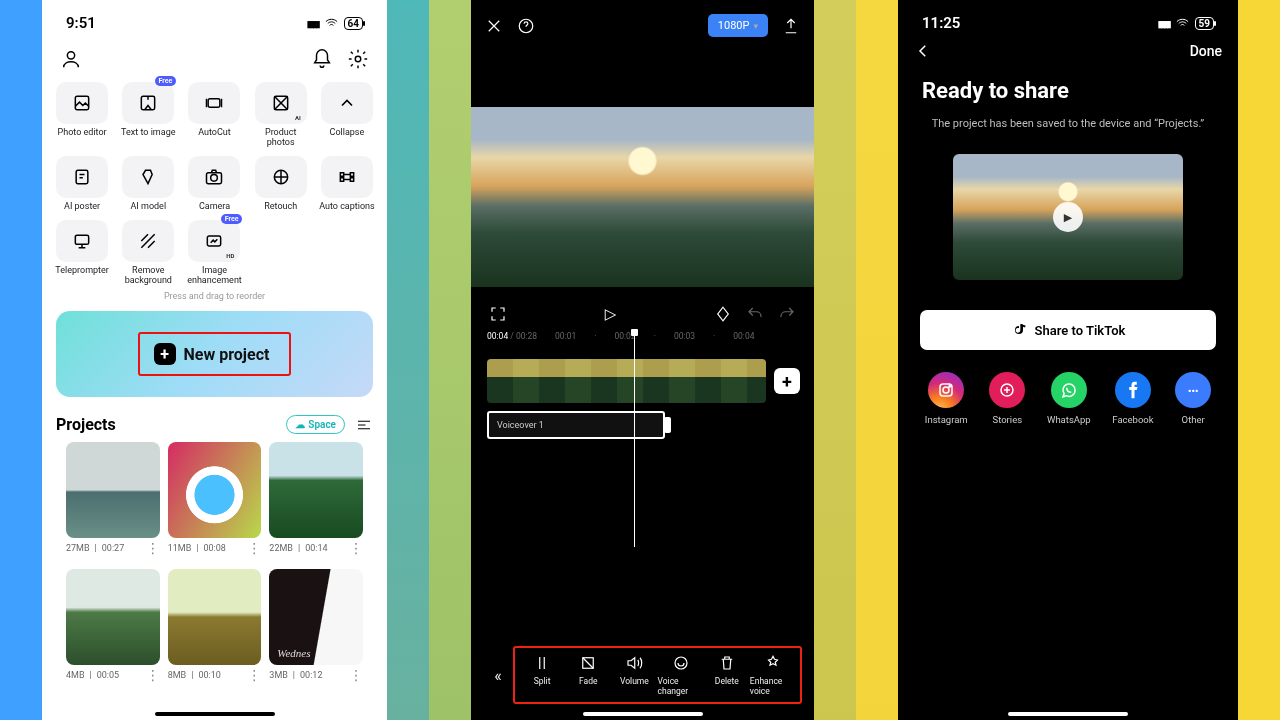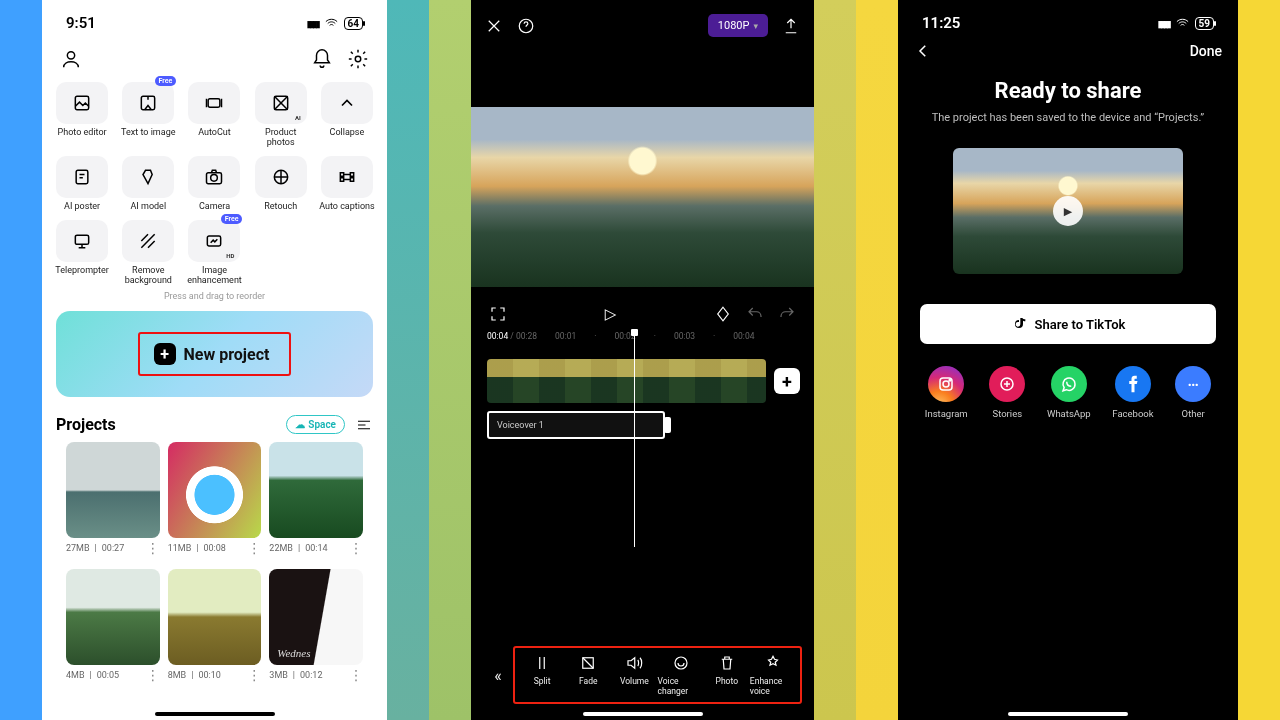--- a/index.html
+++ b/index.html
@@ -62,21 +62,21 @@
   .mouse { background:radial-gradient(circle at 50% 55%,#4bc0ff 0 28%,#fff 29% 40%,transparent 41%),linear-gradient(120deg,#d52b63,#b8d94a)!important;}
   .forest{ background:linear-gradient(#c9e2e8 35%,#2f6a3a 40%,#184a20)!important;}
   .hill1 { background:linear-gradient(#dfe9e3 40%,#4c7a46 45%,#2c4f2b)!important;}
   .field { background:linear-gradient(#e2ecc1 45%,#8a7a30 50%,#6c5d22)!important;}
   .wed   { background:linear-gradient(100deg,#1a1212 55%,#f7f7f7 56%)!important; position:relative;}
   .wed::after{content:attr(data-txt); position:absolute; bottom:6px; left:8px; color:#ddd; font-family:Georgia,serif; font-style:italic; font-size:11px;}
 
   
   .p2 .top2 { display:flex; align-items:center; padding:14px 14px; gap:14px; }
   .p2 .top2 .sp{flex:1;}
-  .p2 .chip{ background:#4c1d95; color:#fff; font-size:11px; padding:5px 10px; border-radius:5px; display:flex; align-items:center; gap:4px;}
+  .p2 .chip{ background:#3b82f6; color:#fff; font-size:11px; padding:5px 10px; border-radius:5px; display:flex; align-items:center; gap:4px;}
   .p2 .chip::after{content:"▾"; font-size:9px; color:#aaa;}
   .ic2{ width:18px; height:18px; stroke:#fff; fill:none; stroke-width:1.6;}
   .preview { margin:56px 0 0; height:180px; background:linear-gradient(#d8c6a0 0 25%,#c39a61 25% 35%,#3f4e46 35% 60%,#1f3322 60% 100%);}
   .sunsky{ background:
       radial-gradient(circle at 50% 30%,#fff8d0 0 6%,transparent 7%),
       linear-gradient(#a7b7c7 0 18%,#e8d6a8 28%,#d7a45b 44%,#5a6e66 55%,#2e4a38 70%,#19331f)!important;
   }
   .p2 .controls { display:flex; align-items:center; justify-content:space-between; padding:18px 18px 8px;}
   .p2 .controls .cl, .p2 .controls .cr { display:flex; align-items:center; gap:14px;}
   .p2 .play { color:#fff; font-size:15px;}
@@ -100,21 +100,21 @@
   .toolbar2 .t{ flex:1; display:flex; flex-direction:column; align-items:center; gap:4px; color:#eee; font-size:8.5px;}
   .toolbar2 .t svg{width:18px;height:18px; stroke:#fff; fill:none; stroke-width:1.6;}
   .homebar.white{ background:#fff;}
 
   
   .p3 .status{ color:#fff; }
   .p3 .status .batt{ border-color:#fff;}
   .p3 .status .batt::after{ background:#fff;}
   .p3 .top3{ display:flex; justify-content:space-between; align-items:center; padding:10px 16px 18px;}
   .p3 .top3 .done{ color:#fff; font-size:14px; font-weight:500;}
-  .p3 h1{ color:#fff; text-align:center; font-size:22px; font-weight:700; margin-bottom:8px;}
+  .p3 h1{ color:#fff; text-align:left; font-size:22px; font-weight:700; margin-bottom:14px;padding-left:24px;}
   .p3 .sub{ color:#bdbdbd; text-align:center; font-size:11px; margin-bottom:24px; padding:0 20px;}
   .p3 .vid{ margin:0 auto; width:230px; height:126px; border-radius:6px; position:relative; }
   .p3 .vid .pbtn{ position:absolute; top:50%; left:50%; transform:translate(-50%,-50%); width:30px; height:30px; background:rgba(255,255,255,.9); border-radius:50%; display:flex; align-items:center; justify-content:center; color:#333; font-size:11px;}
   .p3 .tiktok{ margin:30px 22px 0; background:#fff; border-radius:7px; height:40px; display:flex; align-items:center; justify-content:center; gap:8px; font-weight:600; font-size:13px;}
   .p3 .shares{ display:flex; justify-content:space-around; padding:22px 16px 0;}
   .p3 .sh{ display:flex; flex-direction:column; align-items:center; gap:6px; font-size:9.5px; color:#ccc;}
   .p3 .sh .circ{ width:36px; height:36px; border-radius:50%; display:flex; align-items:center; justify-content:center; color:#fff; font-weight:700;}
   .ig{ background:radial-gradient(circle at 30% 110%,#fdc468 0%,#fa7e1e 30%,#d62976 60%,#962fbf 90%,#4f5bd5 100%);}
   .st{ background:#e11d5a;}
   .wa{ background:#25d366;}
@@ -425,21 +425,21 @@
             <svg viewBox="0 0 24 24">
               <circle cx="12" cy="12" r="8"></circle>
               <path d="M8 12a4 4 0 008 0"></path>
             </svg>
             <span>Voice changer</span>
           </div>
         <div class="t">
             <svg viewBox="0 0 24 24">
               <path d="M5 7h14M9 7V4h6v3M7 7l1 13h8l1-13"></path>
             </svg>
-            <span>Photo</span>
+            <span>Delete</span>
           </div>
         <div class="t">
             <svg viewBox="0 0 24 24">
               <path d="M12 3l2 4 4 1-3 3 1 4-4-2-4 2 1-4-3-3 4-1 2-4z"></path>
             </svg>
             <span>Enhance voice</span>
           </div>
       </div>
     </div>
     <div class="homebar white"></div>

